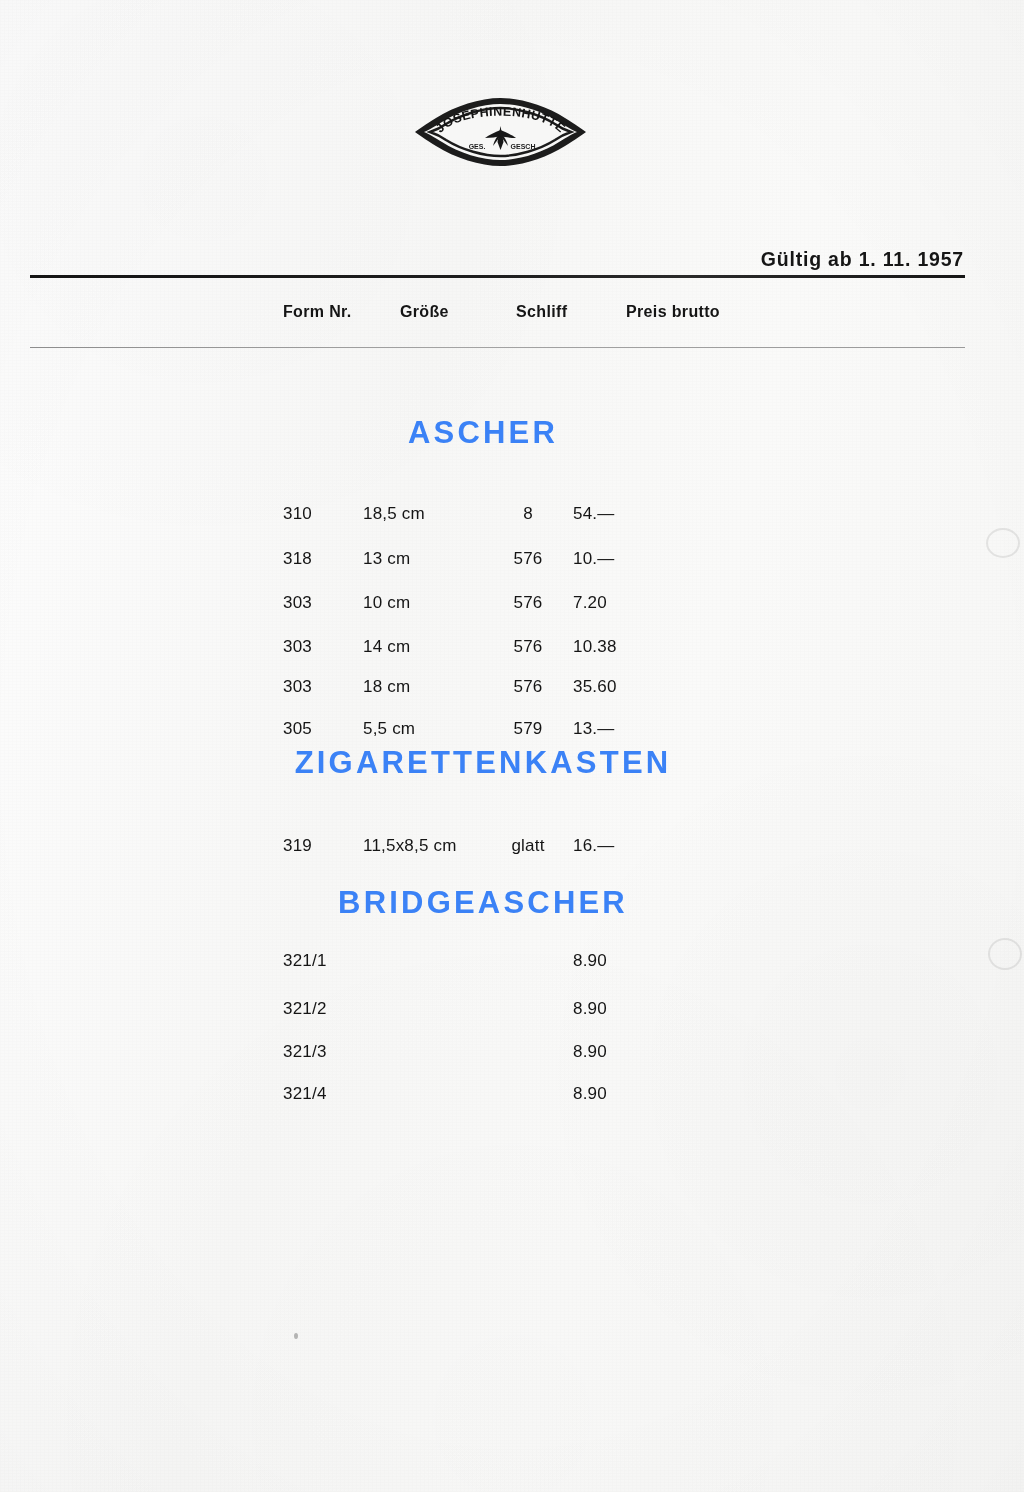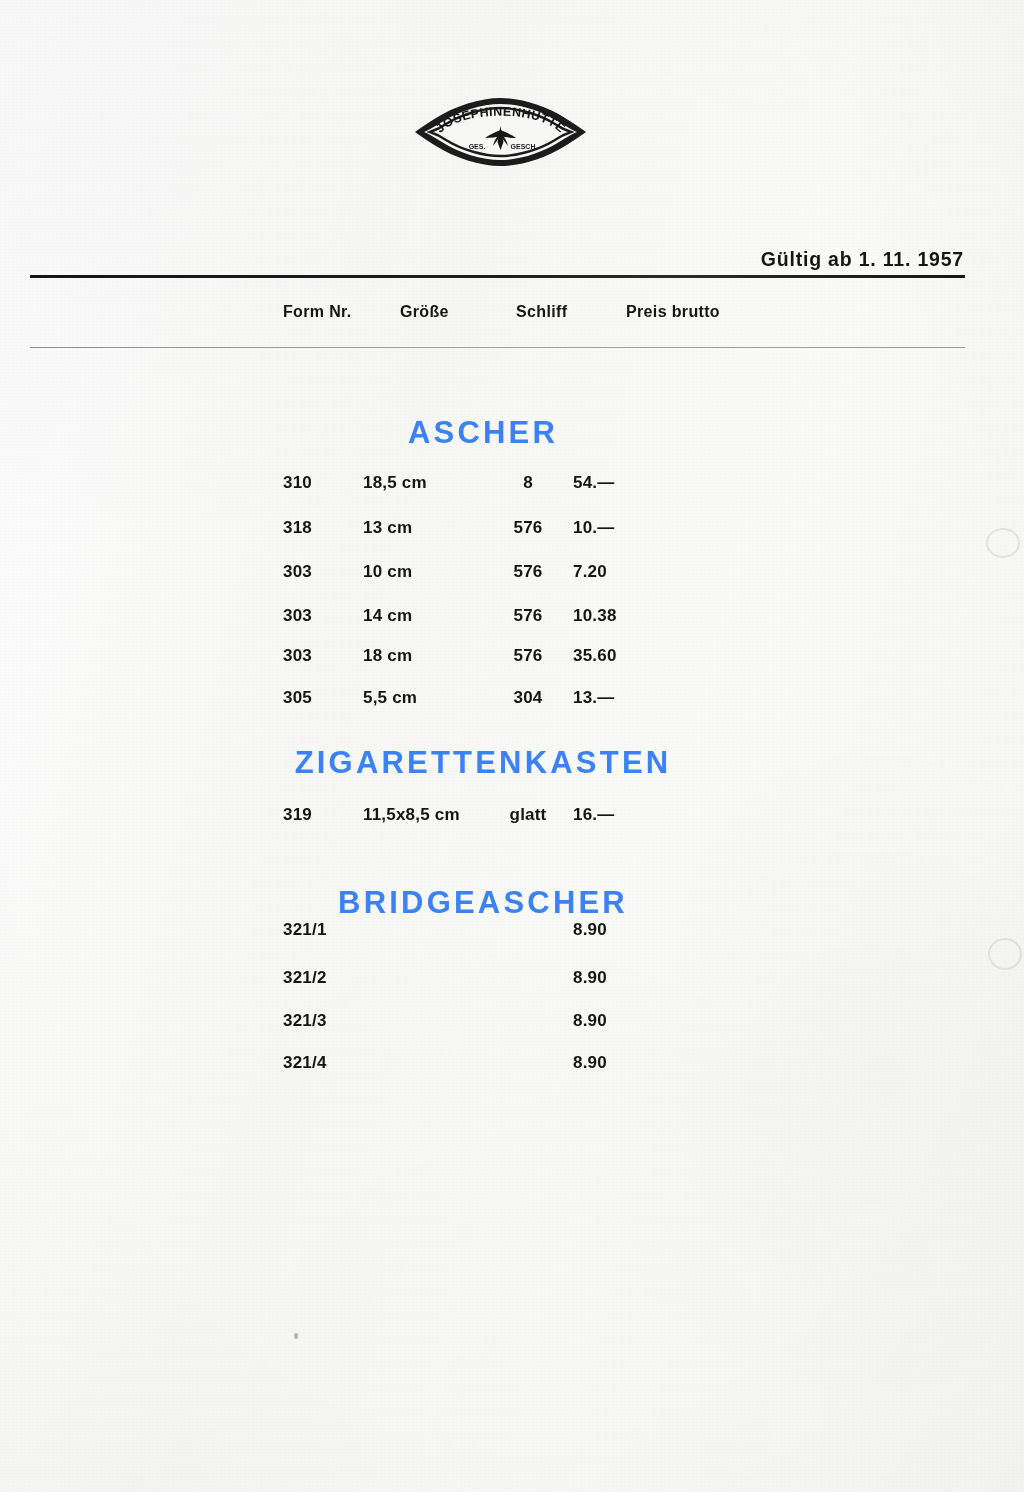--- a/index.html
+++ b/index.html
@@ -139,24 +139,25 @@
   
   .row {
     position: absolute;
     left: 283px;
     width: 400px;
     height: 26px;
   }
   .cell {
     position: absolute;
     font-size: 17px;
-    font-weight: 700;
+    font-weight: 400;
     color: #151515;
     white-space: nowrap;
     letter-spacing: 0.2px;
+    margin-top: 31px;
   }
   .c-form  { left: 0px;   text-align: left; }
   .c-size  { left: 80px;  width: 108px; text-align: left; }
   .c-cut   { left: 212px; width: 66px;  text-align: center; }
   .c-price { left: 290px; width: 110px; }
 </style>
 </head>
 <body>
 
 <div class="paper"></div>
@@ -262,21 +263,21 @@
       </div>
       <div class="row" style="top: 646px;">
         <span class="cell c-form">303</span>
         <span class="cell c-size">18 cm</span>
         <span class="cell c-cut">576</span>
         <span class="cell c-price">35.60</span>
       </div>
       <div class="row" style="top: 688px;">
         <span class="cell c-form">305</span>
         <span class="cell c-size">5,5 cm</span>
-        <span class="cell c-cut">304</span>
+        <span class="cell c-cut">579</span>
         <span class="cell c-price">13.—</span>
       </div>
       <div class="section-title" style="top: 745px;">ZIGARETTENKASTEN</div>
       <div class="row" style="top: 805px;">
         <span class="cell c-form">319</span>
         <span class="cell c-size">11,5x8,5 cm</span>
         <span class="cell c-cut">glatt</span>
         <span class="cell c-price">16.—</span>
       </div>
       <div class="section-title" style="top: 885px;">BRIDGEASCHER</div>

